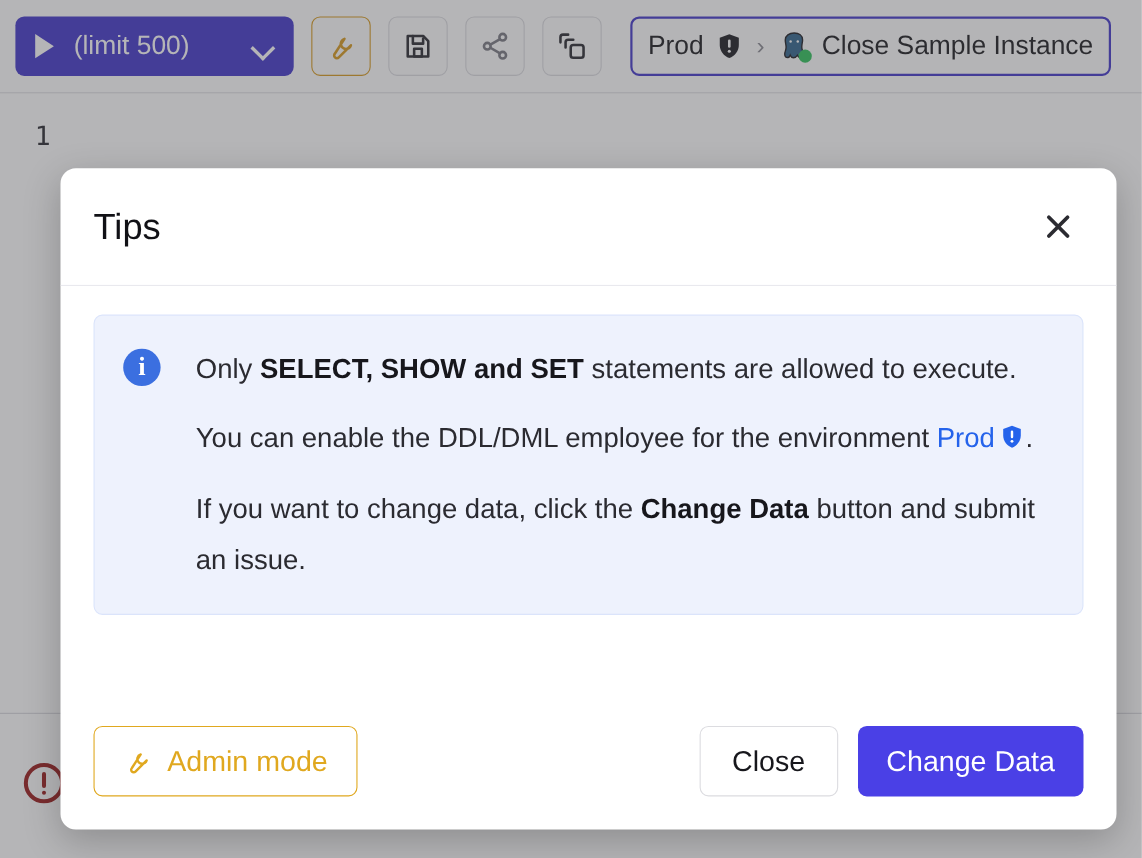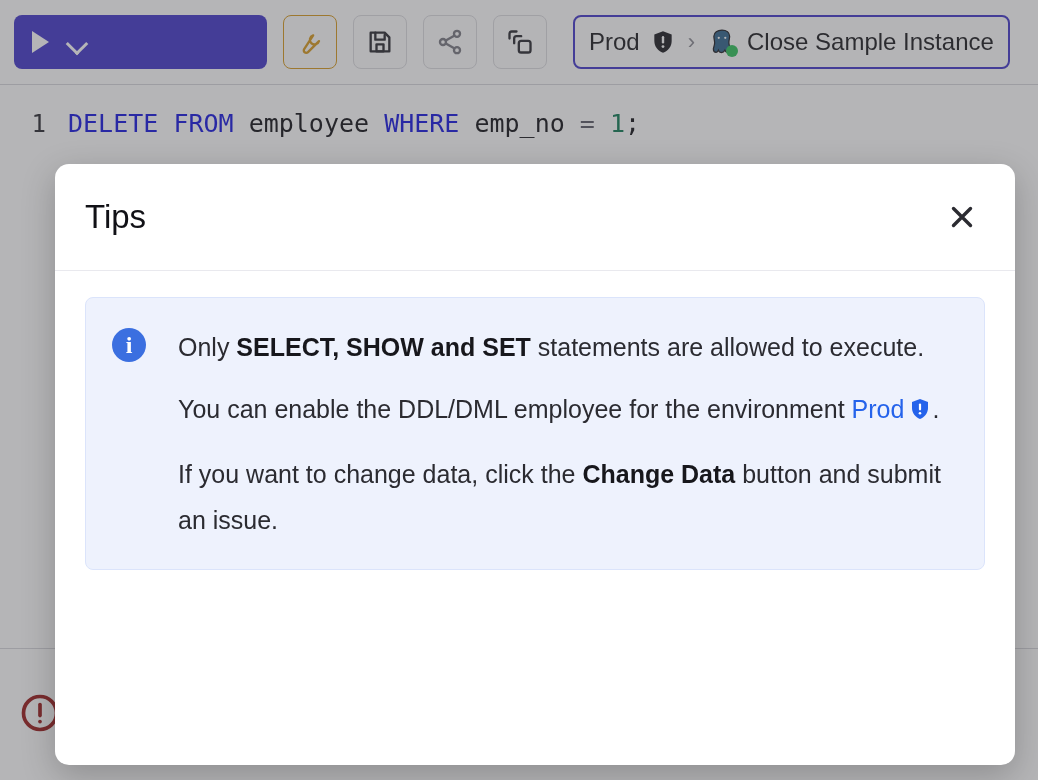--- a/index.html
+++ b/index.html
@@ -188,21 +188,21 @@
   #overlay {
     position: absolute;
     inset: 0;
     background: rgba(70, 70, 74, 0.40);
   }
 
   
   .modal {
     position: absolute;
     left: 55px;
-    top: 164px;
+    top: 153px;
     width: 960px;
     height: 601px;
     background: #ffffff;
     border-radius: 14px;
     box-shadow: 0 10px 34px rgba(0,0,0,.22);
     display: flex;
     flex-direction: column;
     overflow: hidden;
   }
 
@@ -321,20 +321,21 @@
 </style>
 </head>
 <body>
 
 <div id="app">
 
   <div class="toolbar">
 
     <div class="run-btn">
       <span class="play-tri"></span>
+      <span class="run-label">(limit 500)</span>
       <span class="chev-down"></span>
     </div>
 
     <div class="icon-btn active">
       <svg width="28" height="28" viewBox="0 0 24 24" fill="none" stroke="#d79a1f" stroke-width="2" stroke-linecap="round" stroke-linejoin="round">
         <path d="M14.7 6.3a4 4 0 1 0 5 5l-9.4 9.4a2.1 2.1 0 0 1-3-3z"></path>
       </svg>
     </div>
 
     <div class="icon-btn">
@@ -378,21 +379,20 @@
         </svg>
         <span class="pg-dot"></span>
       </span>
       <span class="inst-name">Close Sample Instance</span>
     </div>
   </div>
 
   <div class="editor">
     <div class="code-line">
       <span class="gutter">1</span>
-      <span><span class="kw">DELETE</span> <span class="kw">FROM</span> <span class="ident">employee</span> <span class="kw">WHERE</span> <span class="ident">emp_no</span> <span class="op">=</span> <span class="num">1</span><span class="punc">;</span></span>
     </div>
   </div>
 
   <div class="results-bar">
     <span class="err-icon">
       <svg width="44" height="44" viewBox="0 0 24 24" fill="none" stroke="#9b1c1c" stroke-width="2" stroke-linecap="round">
         <circle cx="12" cy="12" r="9"></circle>
         <path d="M12 7.4v6"></path>
         <circle cx="12" cy="16.7" r="1" fill="#9b1c1c" stroke="none"></circle>
       </svg>
@@ -424,13 +424,24 @@
                 <path d="M12 2 4 5v6c0 5 3.4 9.3 8 11 4.6-1.7 8-6 8-11V5z" fill="#2563eb"></path>
                 <rect x="10.9" y="6.4" width="2.2" height="7" rx="1.1" fill="#ffffff"></rect>
                 <circle cx="12" cy="16.2" r="1.3" fill="#ffffff"></circle>
               </svg></span><span>.</span></p>
 
         <p><span>If you want to change data, click the </span><b>Change Data</b><span> button and submit an issue.</span></p>
       </div>
     </div>
   </div>
 
+  <div class="modal-foot">
+    <button class="admin-btn">
+      <svg width="26" height="26" viewBox="0 0 24 24" fill="none" stroke="#e0a81f" stroke-width="2" stroke-linecap="round" stroke-linejoin="round">
+        <path d="M14.7 6.3a4 4 0 1 0 5 5l-9.4 9.4a2.1 2.1 0 0 1-3-3z"></path>
+      </svg>
+      <span>Admin mode</span>
+    </button>
+    <span class="foot-spacer"></span>
+    <button class="close-btn">Close</button>
+    <button class="primary-btn">Change Data</button>
+  </div>
 </div>
 
 </body></html>

